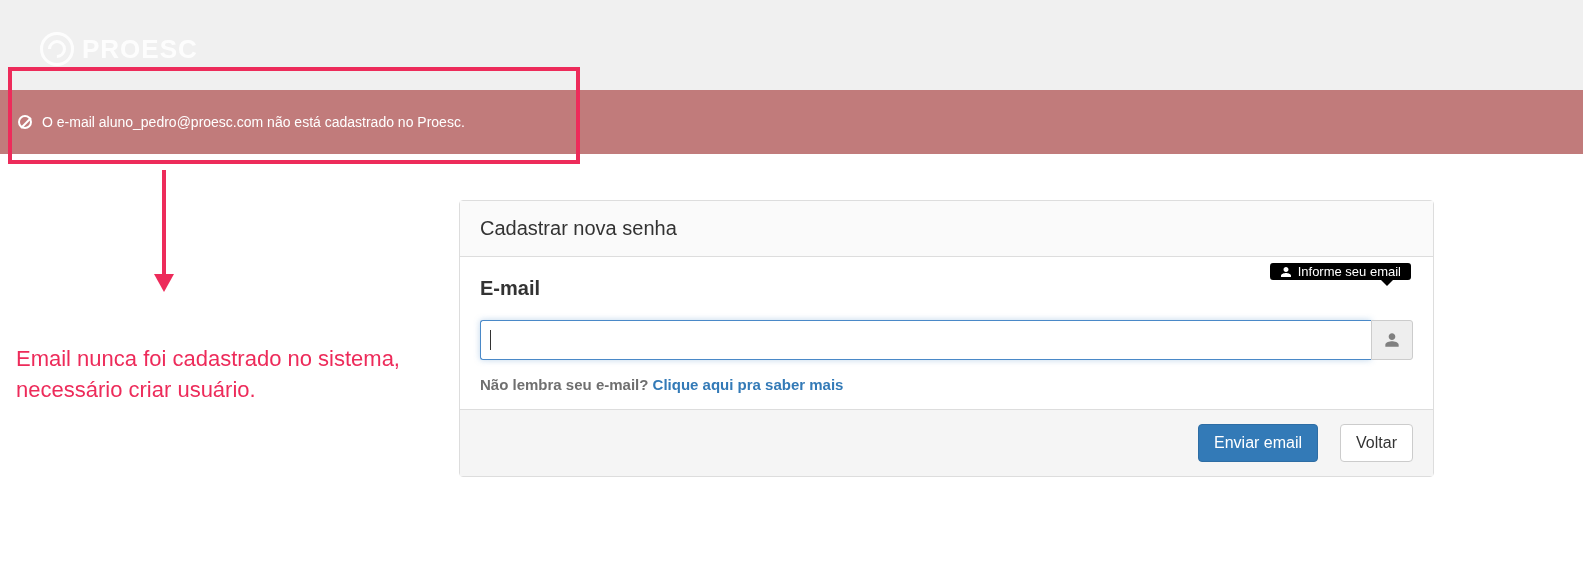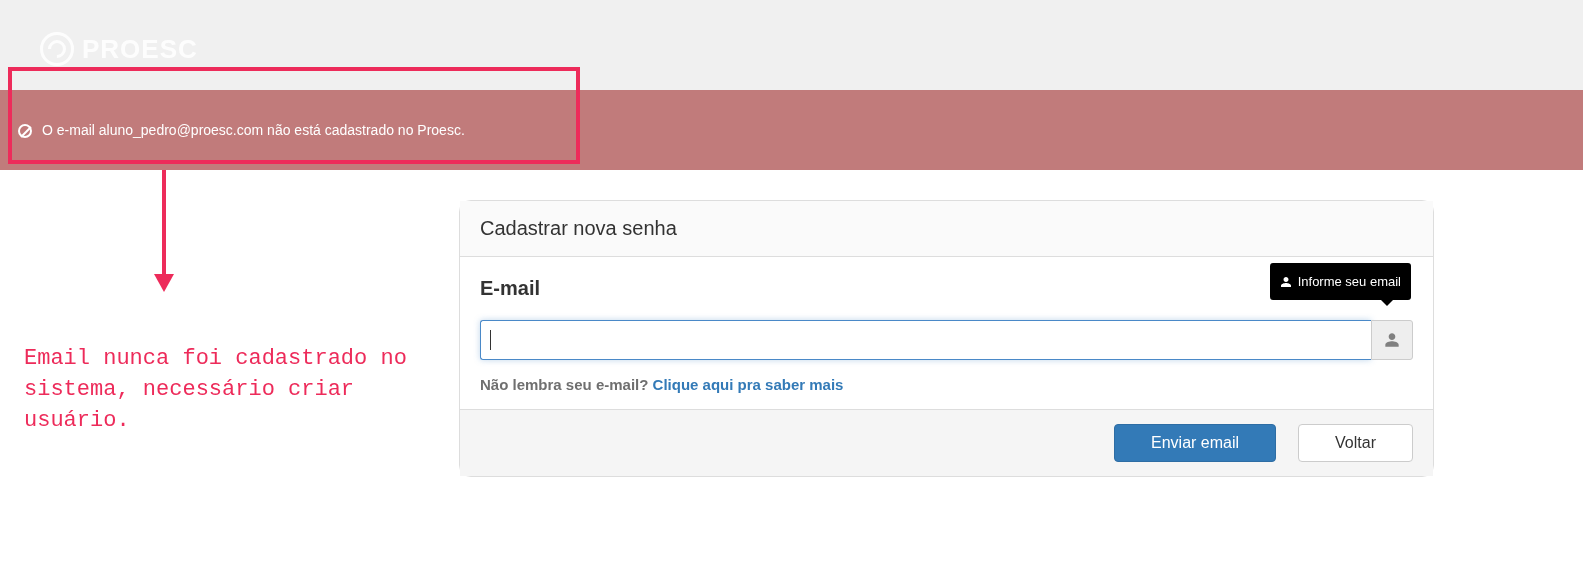--- a/index.html
+++ b/index.html
@@ -48,24 +48,24 @@
     border-radius:50%;
     border-bottom-color:transparent;
     transform:rotate(45deg);
   }
 
   
   .error-banner {
     width: 100%;
     background: #c17b7b;
     color: #ffffff;
-    padding: 32px 18px;
+    padding: 24px 18px;
     font-size: 14px;
     display: flex;
-    align-items: flex-end;
+    align-items: center;
     gap: 10px;
   }
   .ban-icon {
     width: 14px; height: 14px;
     border: 2px solid #fff;
     border-radius: 50%;
     position: relative;
     display: inline-block;
     flex: none;
   }
@@ -106,35 +106,34 @@
     left:-10px; top:104px;
     width:0;height:0;
     border-left:10px solid transparent;
     border-right:10px solid transparent;
     border-top:18px solid #ed2b5a;
   }
 
   
   .callout-caption {
     position: absolute;
-    left: 24px; top: 344px;
+    left: 16px; top: 344px;
     color: #ed2b5a;
     font-size: 22px;
     line-height: 1.4;
     max-width: 420px;
-    font-family: Liberation Mono, monospace;
   }
 
   
   .panel {
     position: absolute;
     left: 459px; top: 200px;
     width: 975px;
     border: 1px solid #dddddd;
-    border-radius: 12px;
+    border-radius: 4px;
     background: #ffffff;
   }
   .panel-heading {
     padding: 16px 20px;
     border-bottom: 1px solid #dddddd;
     font-size: 20px;
     color: #333333;
     background: #fafafa;
   }
   .panel-body {
@@ -149,21 +148,21 @@
     font-weight: bold;
   }
 
   
   .tooltip {
     position: absolute;
     right: 22px; top: 6px;
     background: #000000;
     color: #ffffff;
     font-size: 13px;
-    padding: 11px 10px;
+    padding: 1px 10px;
     border-radius: 3px;
     display: flex; align-items: center; gap:6px;
     white-space: nowrap;
   }
   .tooltip::after{
     content:"";
     position:absolute;
     right:18px; bottom:-6px;
     border-left:6px solid transparent;
     border-right:6px solid transparent;
@@ -213,21 +212,21 @@
 
   .panel-footer {
     background:#f5f5f5;
     border-top:1px solid #dddddd;
     padding:14px 20px;
     display:flex;
     justify-content:flex-end;
     gap:10px;
   }
   .btn {
-    padding: 9px 36px;
+    padding: 9px 15px;
     font-size:16px;
     border-radius:4px;
     cursor:pointer;
   }
   .btn-primary {
     background:#337ab7;
     border:1px solid #2e6da4;
     color:#fff;
   }
   .btn-default {

